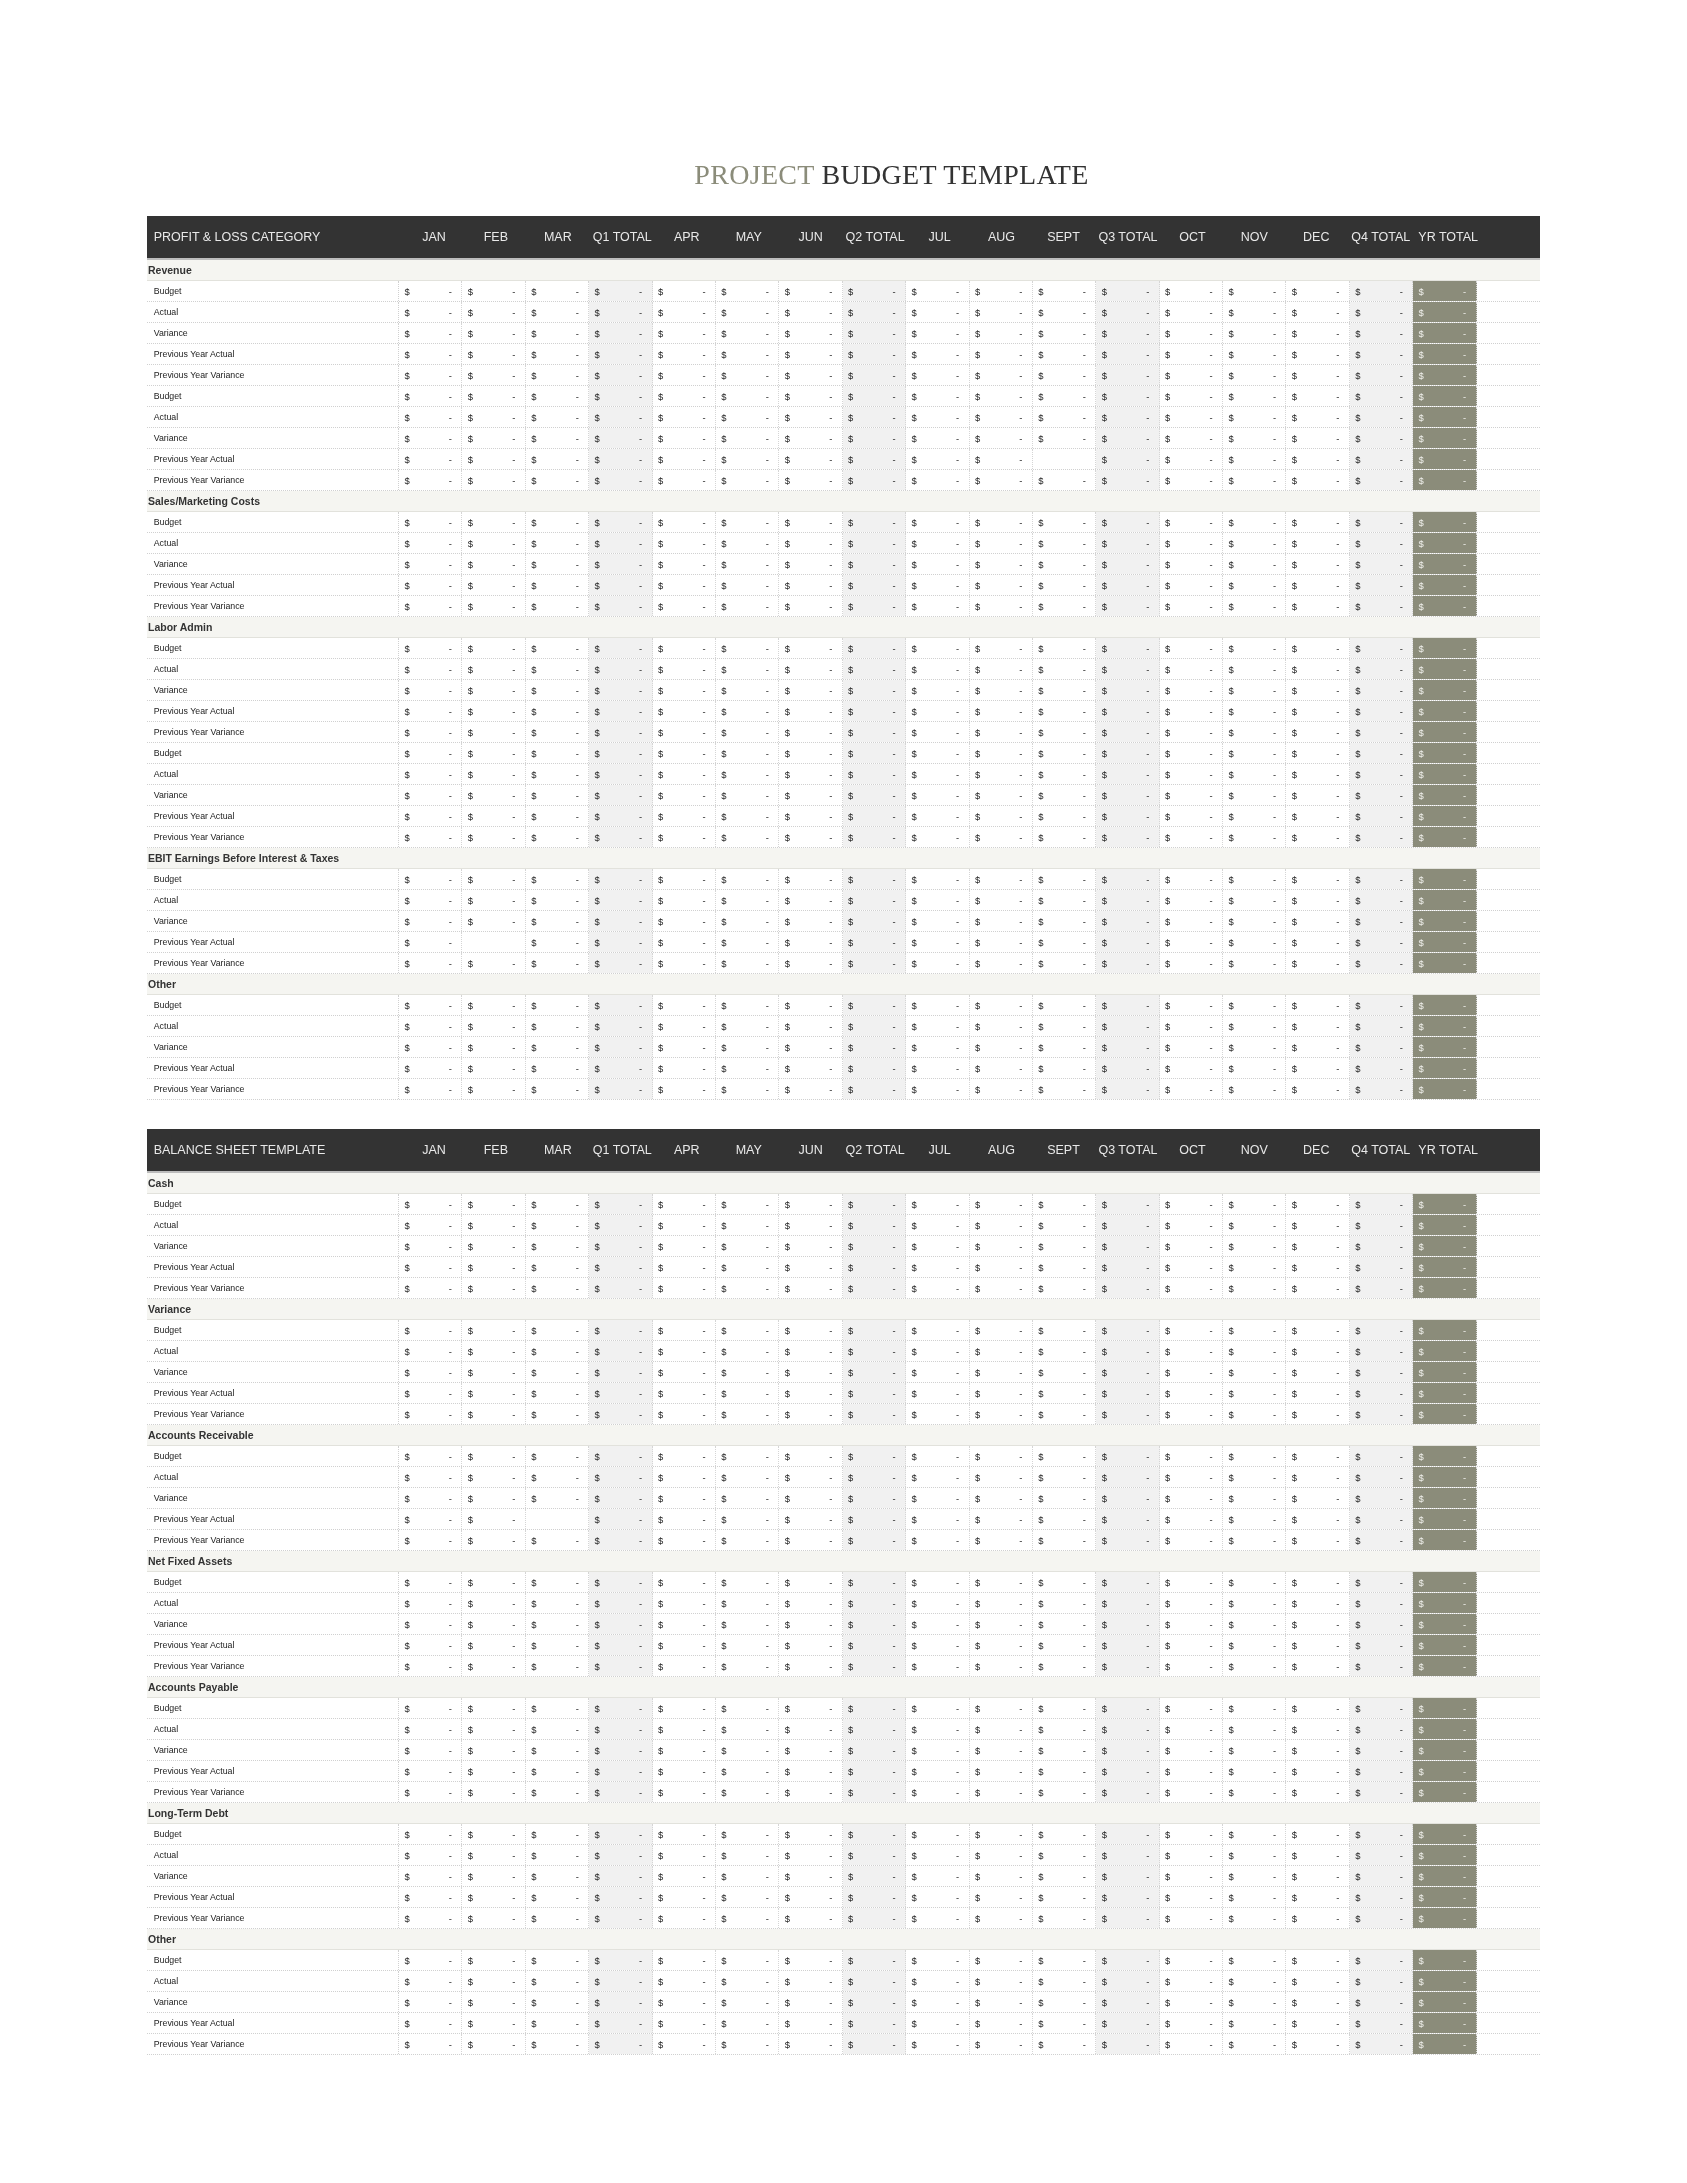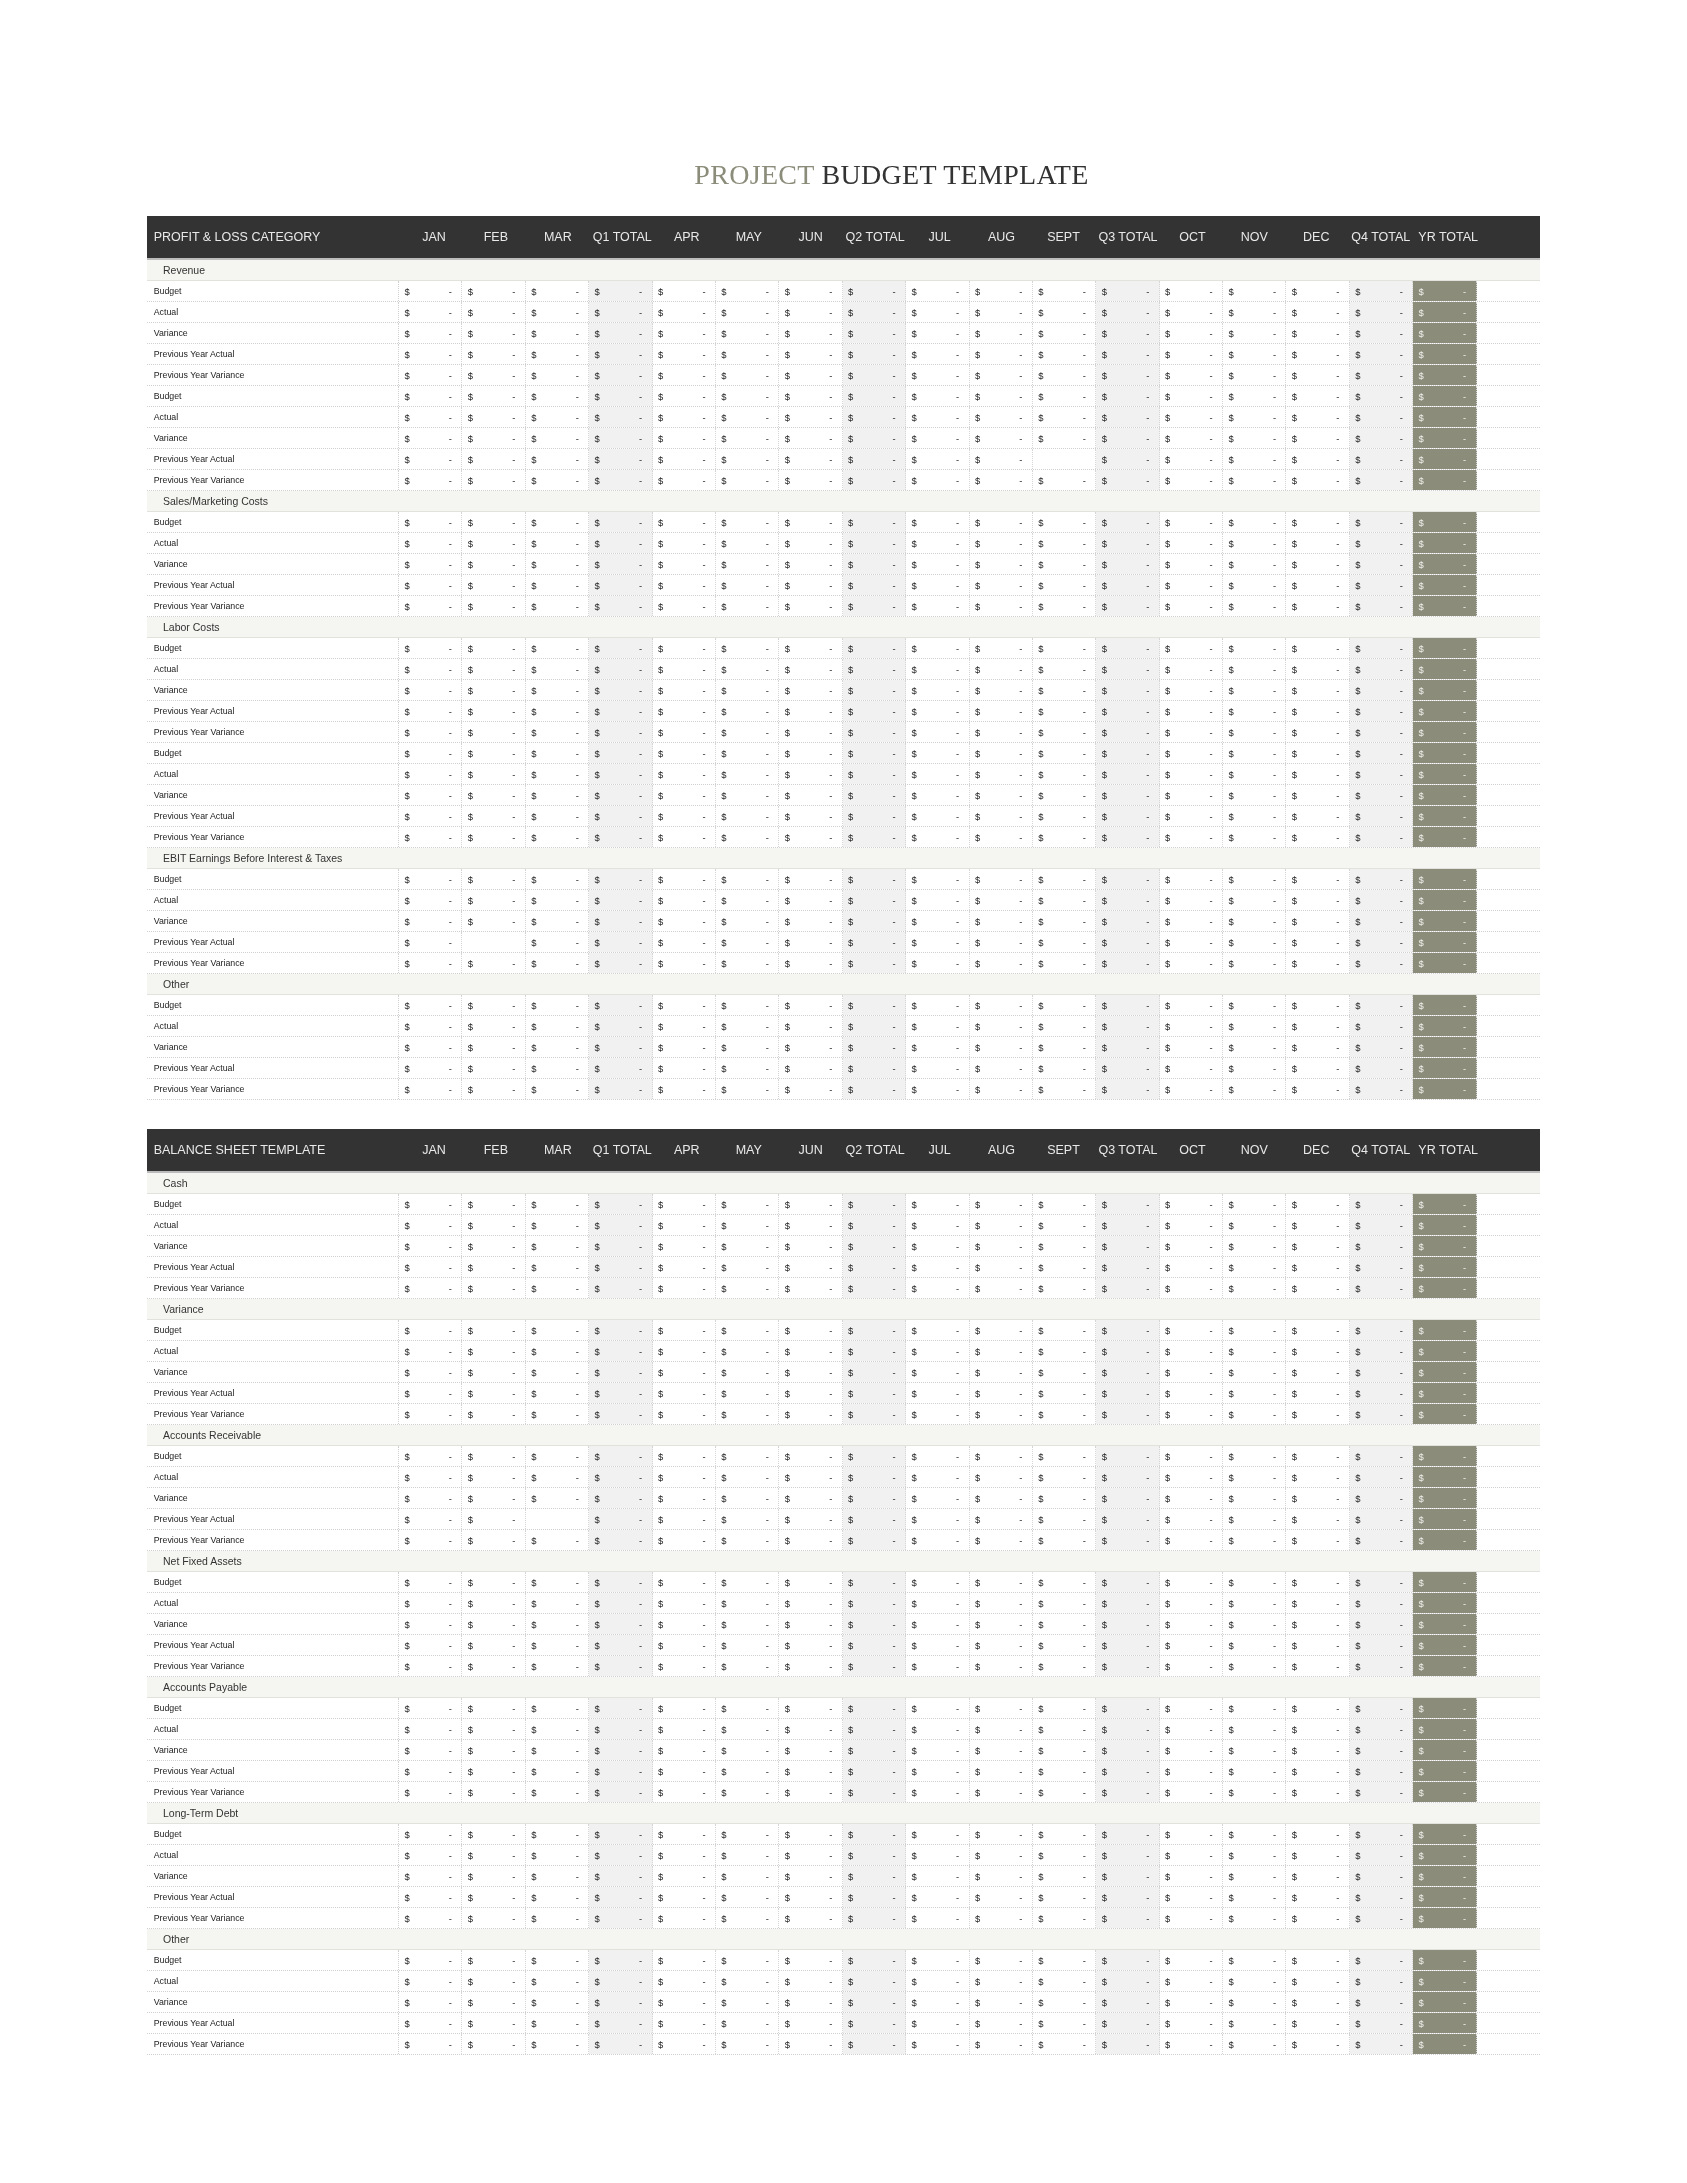--- a/index.html
+++ b/index.html
@@ -6,21 +6,21 @@
   body{width:1687px;height:2183px;position:relative;font-family:"Liberation Sans",sans-serif;color:#222;}
   .title{position:absolute;top:159px;left:0;width:1687px;text-align:center;font-family:"Liberation Serif",serif;font-size:28px;letter-spacing:0.3px;padding-left:48px;}
   .title .t1{color:#8b8c7a;}
   .title .t2{color:#333333;}
   .tbl{position:absolute;left:147px;width:1393px;}
   #pl{top:216px;}
   #bs{top:1129px;}
   .hdr{display:grid;grid-template-columns:252px repeat(18,1fr);height:42px;background:#333333;color:#e9e9e9;font-size:12.5px;align-items:center;border-bottom:2px solid #bcbcbc;gap:8px;}
   .hdr .hc{text-align:center;white-space:nowrap;}
   .hdr .hc0{text-align:left;padding-left:6.7px;}
-  .sec{height:20px;background:#f5f5f1;font-weight:normal;font-size:10.5px;display:flex;align-items:center;padding-left:16px;border-bottom:1.3px solid #e2e2dc;color:#333;}
+  .sec{height:20px;background:#f5f5f1;font-weight:bold;font-size:10.5px;display:flex;align-items:center;padding-left:1px;border-bottom:1.3px solid #e2e2dc;color:#333;}
   .row{display:grid;grid-template-columns:252px repeat(18,1fr);height:20px;border-bottom:0.7px dotted #d0d0d0;}
   .row .lbl{font-size:8.8px;padding-left:6.7px;display:flex;align-items:center;background:#fff;border-right:0.7px dotted #d0d0d0;}
   .cell{display:flex;justify-content:space-between;align-items:center;padding:0 9.4px 0 5.4px;font-size:9.4px;border-right:0.7px dotted #d5d5d5;background:#fff;}
   .cell.q{background:#f1f1f1;}
   .cell.y{background:#8b8c7a;color:#f2f2ee;}
 </style>
 </head>
 <body>
 
 <div class="title">
@@ -1106,21 +1106,21 @@
       </div>
       <div class="cell q">
         <span>$</span>
         <span>-</span>
       </div>
       <div class="cell y">
         <span>$</span>
         <span>-</span>
       </div>
     </div>
-    <div class="sec">Labor Costs</div>
+    <div class="sec">Labor Admin</div>
     <div class="row">
       <div class="lbl">Budget</div>
       <div class="cell">
         <span>$</span>
         <span>-</span>
       </div>
       <div class="cell">
         <span>$</span>
         <span>-</span>
       </div>

